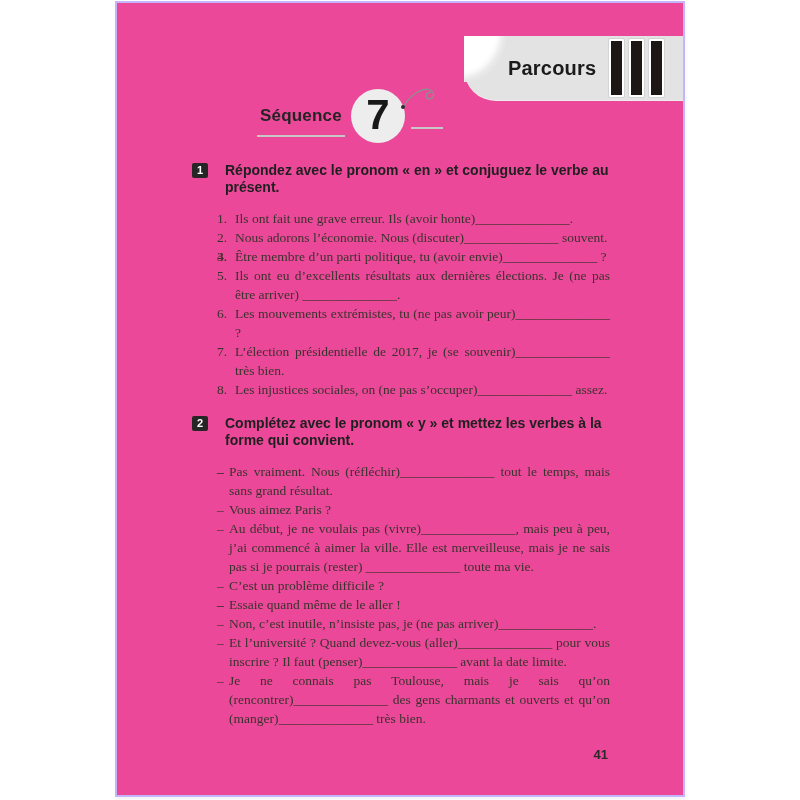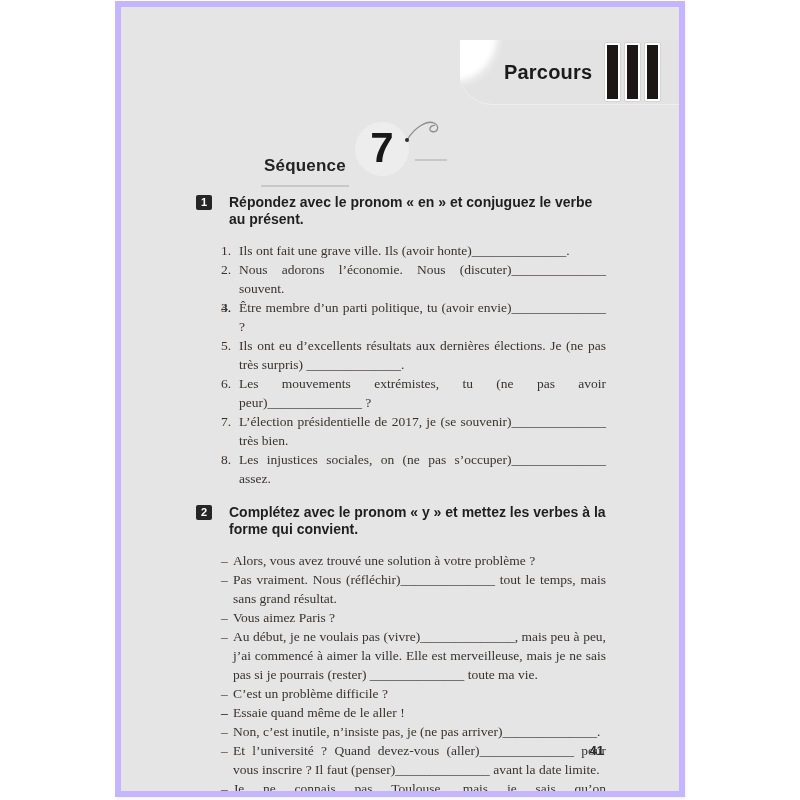--- a/index.html
+++ b/index.html
@@ -1,33 +1,33 @@
 <!DOCTYPE html>
 <html><head>
 <meta charset="utf-8">
 <style>
   html,body{margin:0;padding:0;background:#ffffff;width:800px;height:800px;position:relative;
     font-family:"Liberation Sans",sans-serif;}
-  .sheet{position:absolute;left:115px;top:1px;width:570px;height:796px;background:#e5e5e5;
-    border:6px solid #c4b5fd;box-shadow:1px 2px 3px rgba(0,0,0,0.05);box-sizing:border-box;overflow:hidden;}
+  .sheet{position:absolute;left:115px;top:1px;width:570px;height:796px;background:#ec4899;
+    border:2px solid #c4b5fd;box-shadow:1px 2px 3px rgba(0,0,0,0.05);box-sizing:border-box;overflow:hidden;}
 
   
   .banner{position:absolute;top:33px;right:0;width:219px;height:64px;background:#e3e3e3;
     border-radius:16px 0 0 32px;display:flex;align-items:center;padding-left:44px;box-sizing:border-box;
     box-shadow:0 1px 0 #eee;}
   .curl{position:absolute;left:0;top:0;width:42px;height:46px;background:#fff;
     border-radius:0 0 100% 0;box-shadow:inset -5px -5px 6px rgba(0,0,0,0.10);}
   .banner-title{font-size:20px;font-weight:bold;color:#1b1b1b;letter-spacing:0.2px;}
   .bars{display:flex;margin-left:13px;align-items:center;}
   .bar{width:11px;height:54px;background:#1c1714;border:2px solid #fff;outline:1px solid #d4d4d4;
     margin-right:5px;border-radius:1px;}
 
   
-  .sequence-row{position:relative;margin-top:113px;margin-left:143px;height:56px;
-    display:flex;align-items:flex-end;}
+  .sequence-row{position:relative;margin-top:85px;margin-left:143px;height:56px;
+    display:flex;align-items:center;}
   .seq-label{position:relative;font-size:17px;font-weight:bold;color:#242424;letter-spacing:0.2px;}
   .seq-label::after{content:"";position:absolute;left:-3px;right:-3px;bottom:-11px;height:2px;background:#c8c8c8;}
   .seq-circle{position:relative;width:54px;height:54px;border-radius:50%;background:#ededed;
     margin-left:9px;display:flex;align-items:center;justify-content:center;}
   .seq-number{font-size:42px;font-weight:bold;color:#181818;line-height:1;margin-top:-3px;}
   .seq-flourish{position:absolute;top:-7px;right:-36px;}
   .seq-line-right{width:32px;height:2px;background:#c8c8c8;margin-left:6px;align-self:flex-start;margin-top:39px;}
 
   
   .content{padding:0 73px 0 75px;}
@@ -77,37 +77,37 @@
   </div>
 
   <div class="content">
 
     <div class="ex-header">
       <span class="badge">1</span>
       <span class="ex-title">Répondez avec le pronom « en » et conjuguez le verbe au présent.</span>
     </div>
 
     <div class="items">
-      <div class="item"><span class="num">1.</span><span>Ils ont fait une grave ville. Ils (avoir honte)______________.</span></div>
+      <div class="item"><span class="num">1.</span><span>Ils ont fait une grave erreur. Ils (avoir honte)______________.</span></div>
       <div class="item"><span class="num">2.</span><span>Nous adorons l’économie. Nous (discuter)______________ souvent.</span></div>
       <div class="item"><span class="num">3.</span></div>
       <div class="item"><span class="num">4.</span><span>Être membre d’un parti politique, tu (avoir envie)______________ ?</span></div>
-      <div class="item"><span class="num">5.</span><span>Ils ont eu d’excellents résultats aux dernières élections. Je (ne pas très surpris) ______________.</span></div>
+      <div class="item"><span class="num">5.</span><span>Ils ont eu d’excellents résultats aux dernières élections. Je (ne pas être arriver) ______________.</span></div>
       <div class="item"><span class="num">6.</span><span>Les mouvements extrémistes, tu (ne pas avoir peur)______________ ?</span></div>
       <div class="item"><span class="num">7.</span><span>L’élection présidentielle de 2017, je (se souvenir)______________ très bien.</span></div>
       <div class="item"><span class="num">8.</span><span>Les injustices sociales, on (ne pas s’occuper)______________ assez.</span></div>
     </div>
 
     <div class="ex-header ex2-header">
       <span class="badge">2</span>
       <span class="ex-title">Complétez avec le pronom « y » et mettez les verbes à la forme qui convient.</span>
     </div>
 
     <div class="dialogue">
-      <div class="dline"><span class="dash">–</span><span>Alors, vous avez trouvé une solution à votre problème ?</span></div>
+      <div class="dline"><span class="dash">–</span></div>
       <div class="dline"><span class="dash">–</span><span>Pas vraiment. Nous (réfléchir)______________ tout le temps, mais sans grand résultat.</span></div>
       <div class="dline"><span class="dash">–</span><span>Vous aimez Paris ?</span></div>
       <div class="dline"><span class="dash">–</span><span>Au début, je ne voulais pas (vivre)______________, mais peu à peu, j’ai commencé à aimer la ville. Elle est merveilleuse, mais je ne sais pas si je pourrais (rester) ______________ toute ma vie.</span></div>
       <div class="dline"><span class="dash">–</span><span>C’est un problème difficile ?</span></div>
       <div class="dline"><span class="dash">–</span></div>
       <div class="dline"><span class="dash">–</span><span>Essaie quand même de le aller !</span></div>
       <div class="dline"><span class="dash">–</span><span>Non, c’est inutile, n’insiste pas, je (ne pas arriver)______________.</span></div>
       <div class="dline"><span class="dash">–</span><span>Et l’université ? Quand devez-vous (aller)______________ pour vous inscrire ? Il faut (penser)______________ avant la date limite.</span></div>
       <div class="dline"><span class="dash">–</span><span>Je ne connais pas Toulouse, mais je sais qu’on (rencontrer)______________ des gens charmants et ouverts et qu’on (manger)______________ très bien.</span></div>
     </div>

